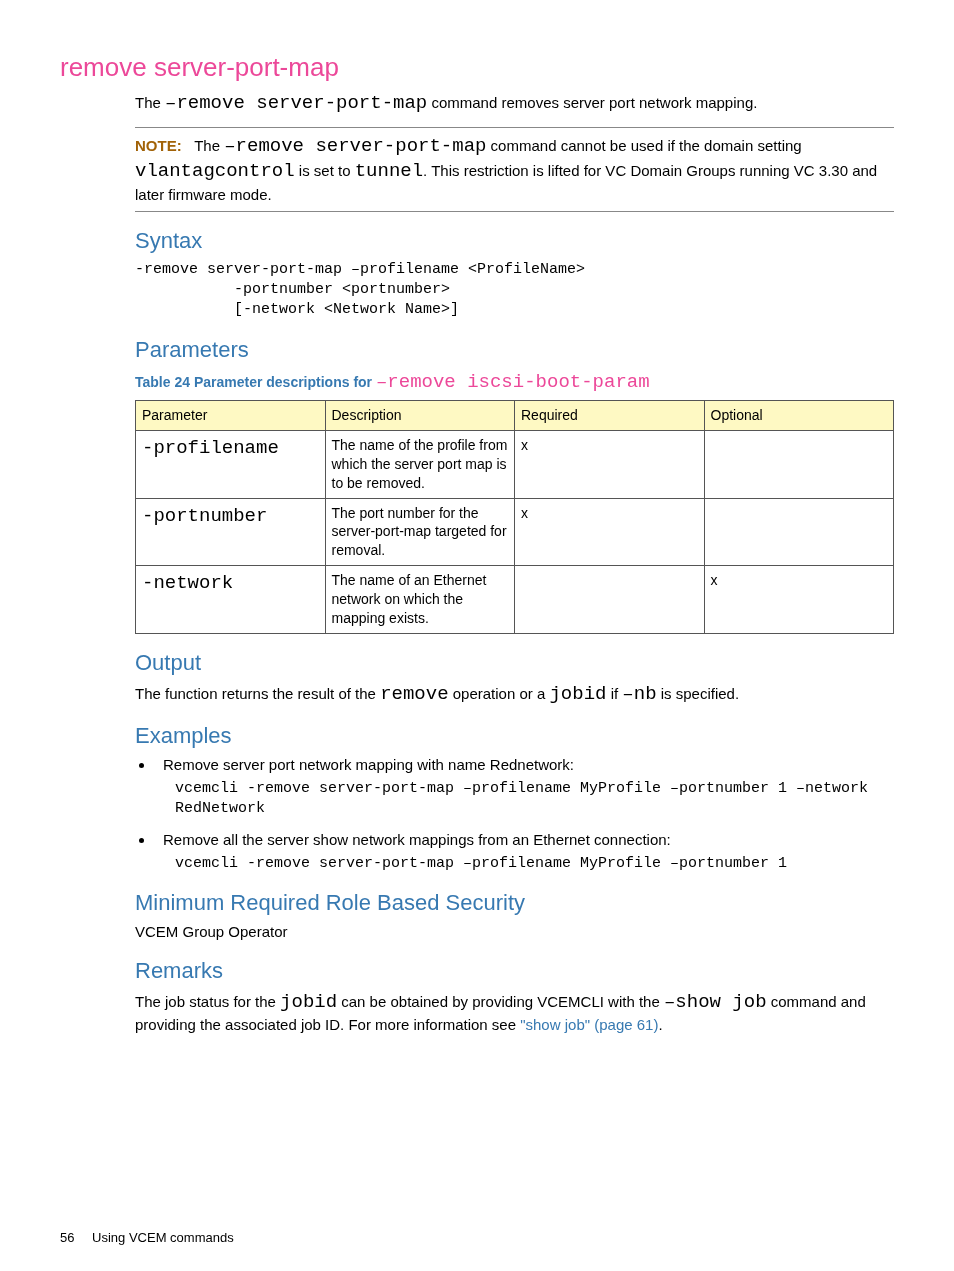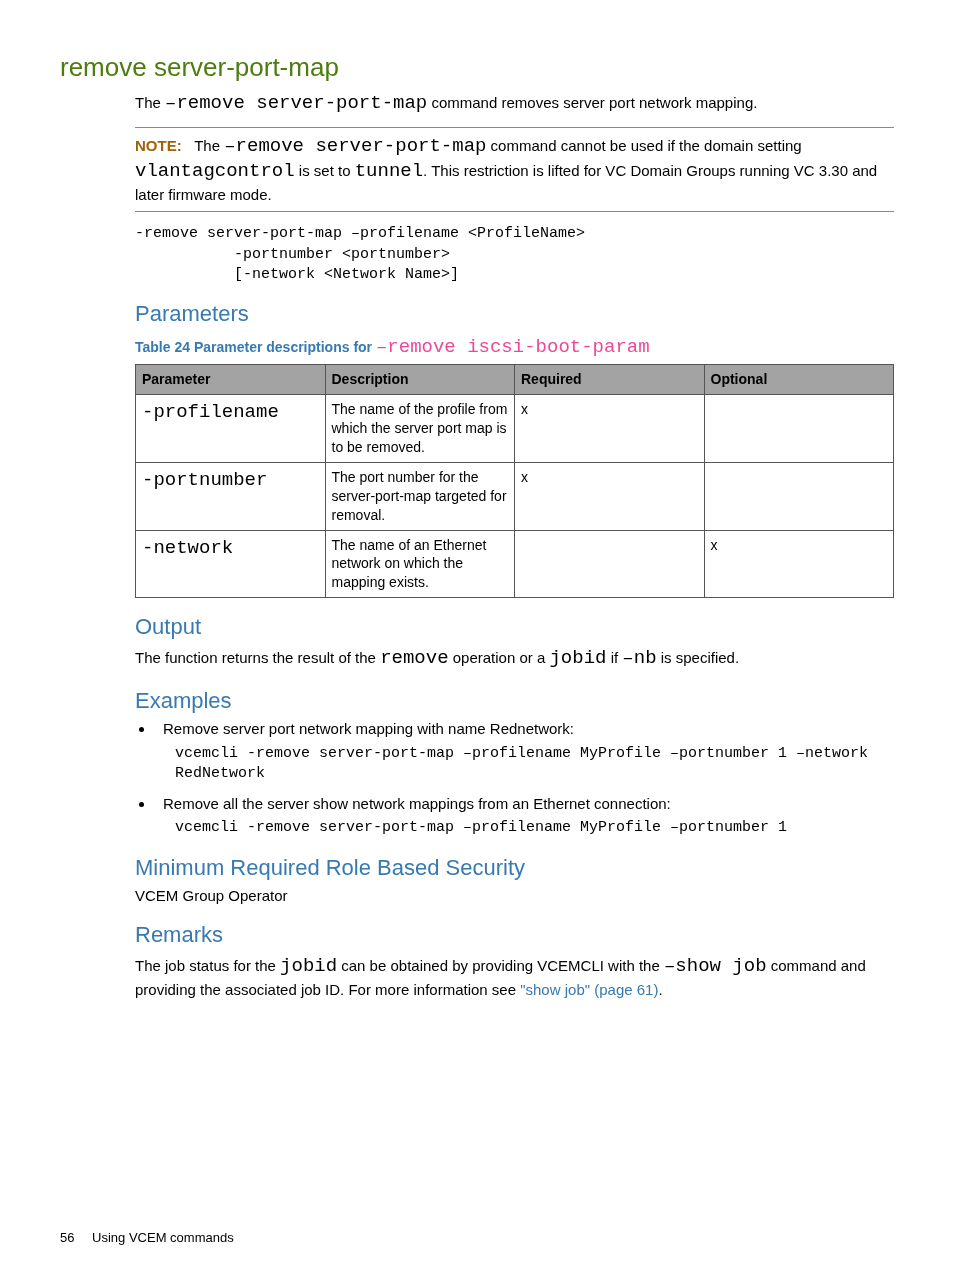--- a/index.html
+++ b/index.html
@@ -6,21 +6,21 @@
     font-family: Arial, Helvetica, sans-serif;
     font-size: 15px;
     color: #000;
     margin: 0;
     padding: 50px 60px 40px 60px;
     line-height: 1.35;
     width: 954px;
     box-sizing: border-box;
   }
   .h1 {
-    color: #4d7c0f;
+    color: #ec4899;
     font-size: 26px;
     font-weight: normal;
     margin: 0 0 6px 0;
     font-family: "Segoe UI Light", Arial, sans-serif;
   }
   .content-block {
     margin-left: 75px;
   }
   .h2 {
     color: #3779b1;
@@ -61,22 +61,22 @@
     font-size: 14px;
     margin-bottom: 10px;
   }
   table.params th, table.params td {
     border: 1px solid #555;
     padding: 5px 6px;
     text-align: left;
     vertical-align: top;
   }
   table.params th {
-    font-weight: bold;
-    background: #a3a3a3;
+    font-weight: normal;
+    background: #fef9c3;
   }
   ul.examples {
     margin: 4px 0 10px 0;
     padding-left: 20px;
   }
   ul.examples > li {
     margin-bottom: 10px;
   }
   ul.examples li .ex-desc {
     margin-left: 8px;
@@ -105,20 +105,21 @@
 <div class="content-block">
 
   <p>
     <span>The </span><span class="mono">–remove server-port-map</span><span> command removes server port network mapping.</span>
   </p>
 
   <div class="note-box">
     <span class="note-label">NOTE:</span>&nbsp;&nbsp;&nbsp;<span>The </span><span class="mono">–remove server-port-map</span><span> command cannot be used if the domain setting </span><span class="mono">vlantagcontrol</span><span> is set to </span><span class="mono">tunnel</span><span>. This restriction is lifted for VC Domain Groups running VC 3.30 and later firmware mode.</span>
   </div>
 
+  <div class="h2">Syntax</div>
   <pre class="codeblock">-remove server-port-map –profilename &lt;ProfileName&gt;
            -portnumber &lt;portnumber&gt;
            [-network &lt;Network Name&gt;]</pre>
 
   <div class="h2">Parameters</div>
   <div class="table-caption">
     <span>Table 24 Parameter descriptions for </span><span class="mono">–remove iscsi-boot-param</span>
   </div>
 
   <table class="params">

